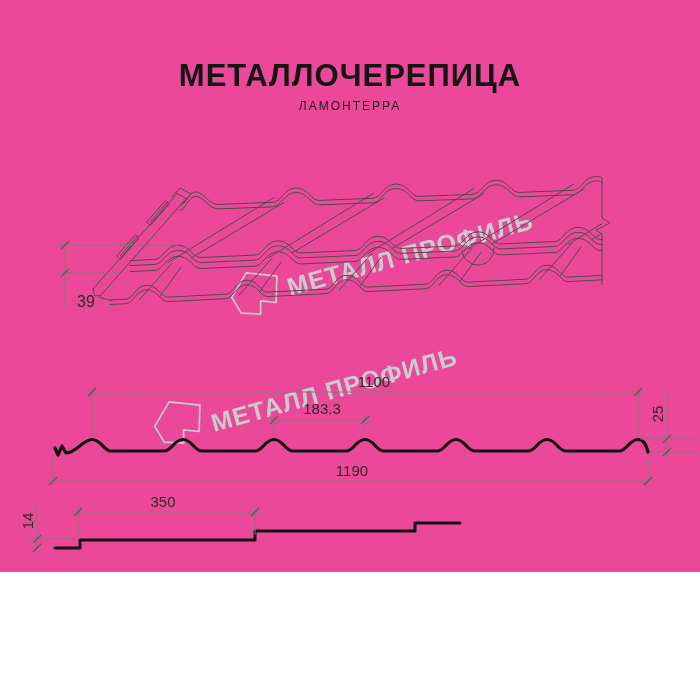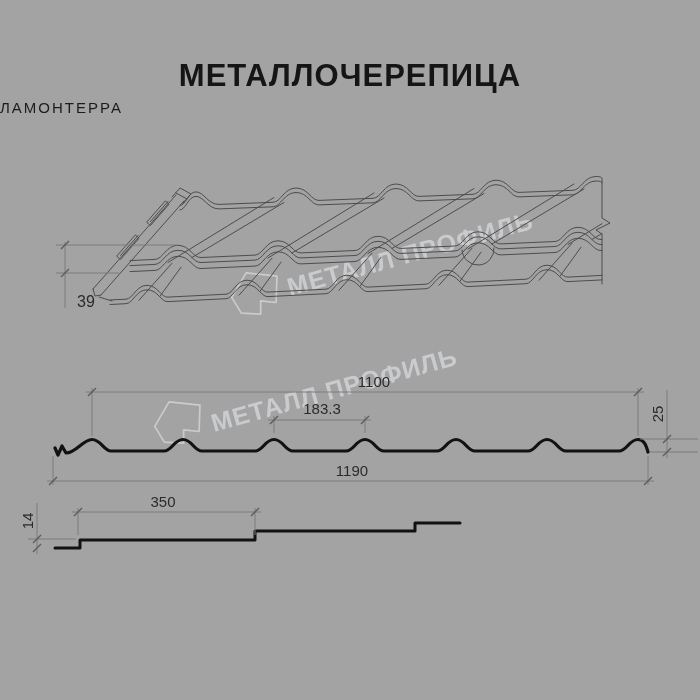--- a/index.html
+++ b/index.html
@@ -1,21 +1,21 @@
 <!DOCTYPE html>
 <html><head>
 <meta charset="utf-8">
 <style>
   html,body{margin:0;padding:0;background:#fff;}
-  .page{position:relative;width:700px;height:700px;background:#a3a3a3;overflow:hidden;
+  .page{position:relative;width:700px;height:572px;background:#ec4899;overflow:hidden;
         font-family:"Liberation Sans",sans-serif;}
   .title{position:absolute;left:0;right:0;top:58px;text-align:center;
          font-size:31px;font-weight:700;letter-spacing:1px;color:#151515;}
-  .subtitle{position:absolute;left:0;right:0;top:99px;text-align:left;
-            font-size:15px;font-weight:400;letter-spacing:2px;color:#1c1c1c;}
+  .subtitle{position:absolute;left:0;right:0;top:99px;text-align:center;
+            font-size:12px;font-weight:400;letter-spacing:2px;color:#1c1c1c;}
   svg{position:absolute;left:0;top:0;}
   .draw3d{stroke:#4d4d4d;stroke-width:1;fill:none;stroke-linejoin:round;stroke-linecap:round;}
   .dimline{stroke:#7d7d7d;stroke-width:1;fill:none;}
   .tick{stroke:#5a5a5a;stroke-width:1.3;fill:none;}
   .dim-label{font-family:"Liberation Sans",sans-serif;font-size:15px;fill:#2b2b2b;}
   .profile{stroke:#121212;stroke-width:3.2;fill:none;stroke-linejoin:round;stroke-linecap:round;}
   .wm{stroke:#c9cbce;stroke-width:1.7;fill:none;stroke-linejoin:round;}
   .wm-text{font-family:"Liberation Sans",sans-serif;font-size:25px;font-weight:700;
            letter-spacing:1px;fill:#c9cbce;}
 </style>

